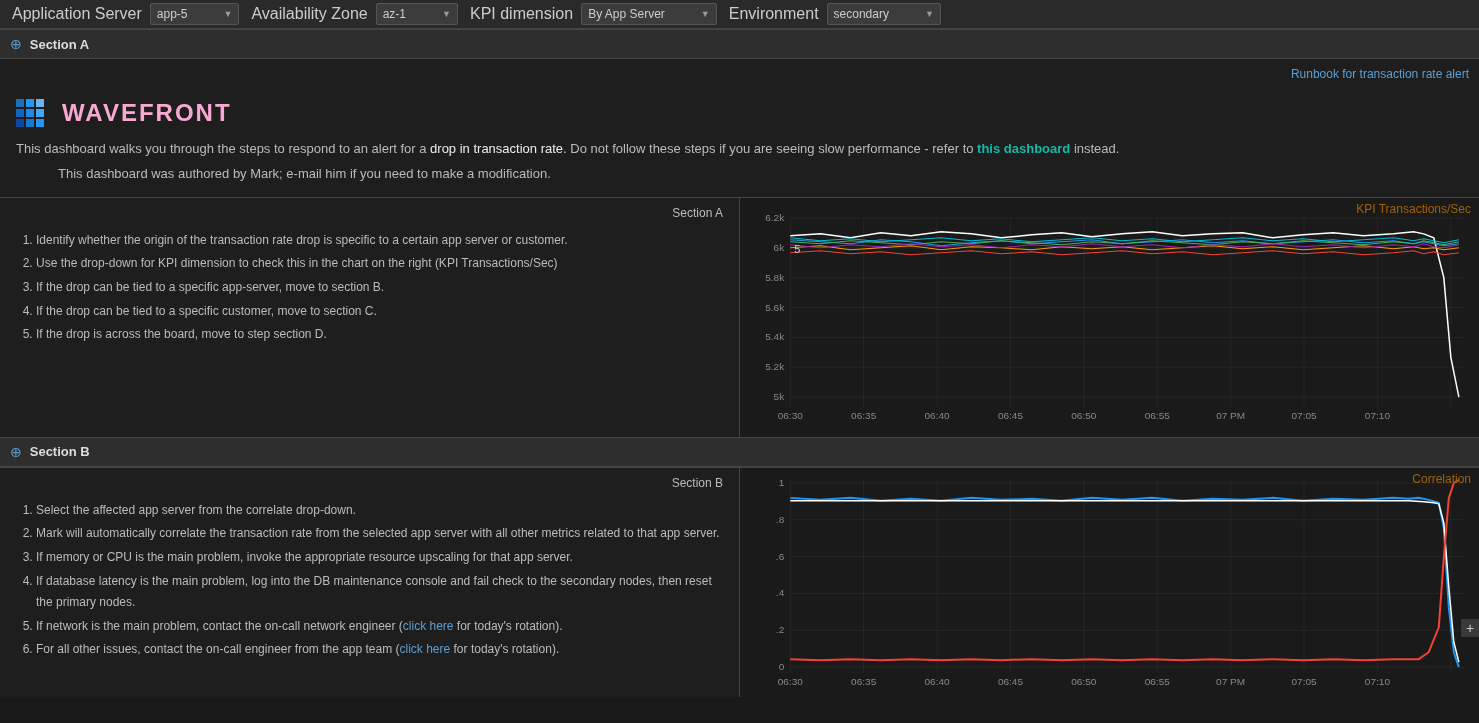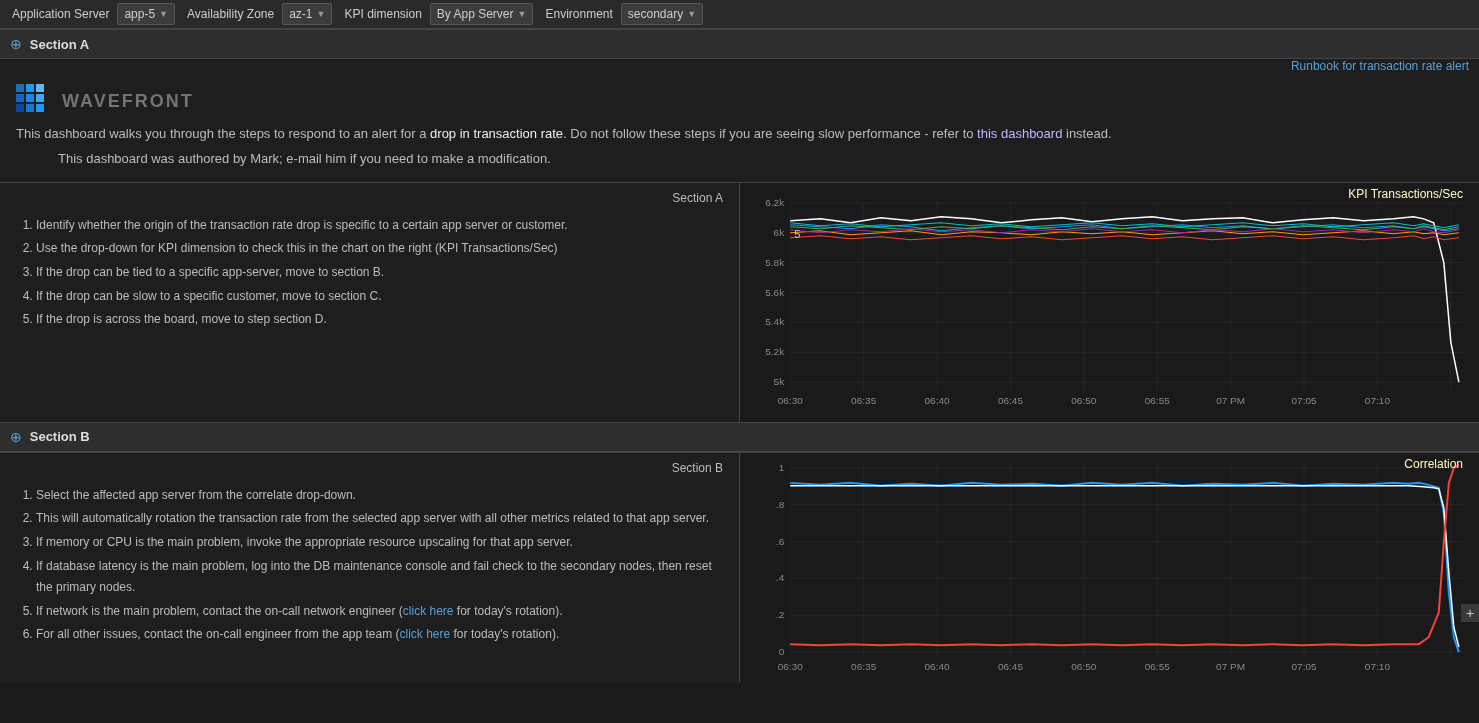--- a/index.html
+++ b/index.html
@@ -10,39 +10,40 @@
       display: flex;
       align-items: center;
       background: #2a2a2a;
       height: 29px;
       padding: 0 4px;
       gap: 0;
       border-bottom: 1px solid #444;
     }
     .nav-label {
       color: #ccc;
-      font-size: 12px;
+      font-size: 16px;
       padding: 0 8px;
       height: 23px;
       display: flex;
       align-items: center;
       white-space: nowrap;
     }
     .nav-dropdown {
       display: flex;
       align-items: center;
       background: #3c3c3c;
       border: 1px solid #555;
       height: 22px;
       padding: 0 6px;
       margin: 0 4px 0 0;
       color: #ccc;
       font-size: 12px;
       cursor: pointer;
       border-radius: 2px;
+      gap: 32px;
     }
     .nav-dropdown .arrow {
       margin-left: 4px;
       font-size: 9px;
       color: #999;
     }
 
     
     .section-header {
       display: flex;
@@ -61,21 +62,21 @@
     .section-header .title {
       color: #ddd;
       font-size: 13px;
       font-weight: bold;
     }
 
     
     .runbook-bar {
       display: flex;
       justify-content: flex-end;
-      padding: 0 10px;
+      padding: 8px 10px;
       background: #1e1e1e;
     }
     .runbook-link {
       color: #5a9fd4;
       font-size: 12px;
       text-decoration: none;
       cursor: pointer;
     }
 
     
@@ -87,34 +88,33 @@
       display: flex;
       align-items: center;
       gap: 10px;
       margin-bottom: 12px;
     }
     .logo-icon {
       display: flex;
       gap: 2px;
     }
     .logo-text {
-      color: #737373;
-      font-size: 18px;
+      color: #f9a8d4;
+      font-size: 24px;
       font-weight: bold;
       letter-spacing: 2px;
-      margin-top: 8px;
     }
     .header-text {
       color: #bbb;
       font-size: 13px;
       line-height: 1.6;
       margin-bottom: 6px;
     }
     .header-text .bold { font-weight: normal; color: #eee; }
-    .header-text .link { color: #c4b5fd; font-weight: normal; cursor: pointer; }
+    .header-text .link { color: #14b8a6; font-weight: bold; cursor: pointer; }
     .header-text2 {
       color: #bbb;
       font-size: 13px;
       margin-left: 42px;
     }
 
     
     .content-row {
       display: flex;
       height: 240px;
@@ -149,22 +149,22 @@
     
     .chart-panel {
       flex: 1;
       background: #1a1a1a;
       position: relative;
       overflow: hidden;
     }
     .chart-title {
       position: absolute;
       top: 4px;
-      right: 16px;
-      color: #fef9c3;
+      right: 8px;
+      color: #a16207;
       font-size: 12px;
     }
 
     
     .chart-svg {
       width: 100%;
       height: 100%;
     }
 
     
@@ -252,21 +252,21 @@
 </div>
 
 <div class="content-row">
 
   <div class="text-panel">
     <div class="panel-title">Section A</div>
     <ol>
       <li>Identify whether the origin of the transaction rate drop is specific to a certain app server or customer.</li>
       <li>Use the drop-down for KPI dimension to check this in the chart on the right (KPI Transactions/Sec)</li>
       <li>If the drop can be tied to a specific app-server, move to section B.</li>
-      <li>If the drop can be slow to a specific customer, move to section C.</li>
+      <li>If the drop can be tied to a specific customer, move to section C.</li>
       <li>If the drop is across the board, move to step section D.</li>
     </ol>
   </div>
 
   <div class="chart-panel">
     <div class="chart-title">KPI Transactions/Sec</div>
     <svg class="chart-svg" viewBox="0 0 735 240" preserveAspectRatio="none">
 
       <line x1="50" y1="20" x2="720" y2="20" class="grid-line"></line>
       <line x1="50" y1="50" x2="720" y2="50" class="grid-line"></line>
@@ -328,21 +328,21 @@
   <span class="icon">⊕</span>
   <span class="title">Section B</span>
 </div>
 
 <div class="content-row" style="height: 230px;">
 
   <div class="text-panel">
     <div class="panel-title">Section B</div>
     <ol>
       <li>Select the affected app server from the correlate drop-down.</li>
-      <li>This will automatically rotation the transaction rate from the selected app server with all other metrics related to that app server.</li>
+      <li>Mark will automatically correlate the transaction rate from the selected app server with all other metrics related to that app server.</li>
       <li>If memory or CPU is the main problem, invoke the appropriate resource upscaling for that app server.</li>
       <li>If database latency is the main problem, log into the DB maintenance console and fail check to the secondary nodes, then reset the primary nodes.</li>
       <li>If network is the main problem, contact the on-call network engineer (<a class="runbook-link">click here</a> for today's rotation).</li>
       <li>For all other issues, contact the on-call engineer from the app team (<a class="runbook-link">click here</a> for today's rotation).</li>
     </ol>
   </div>
 
   <div class="chart-panel" style="position:relative;">
     <div class="chart-title">Correlation</div>
     <svg class="chart-svg" viewBox="0 0 735 230" preserveAspectRatio="none">

